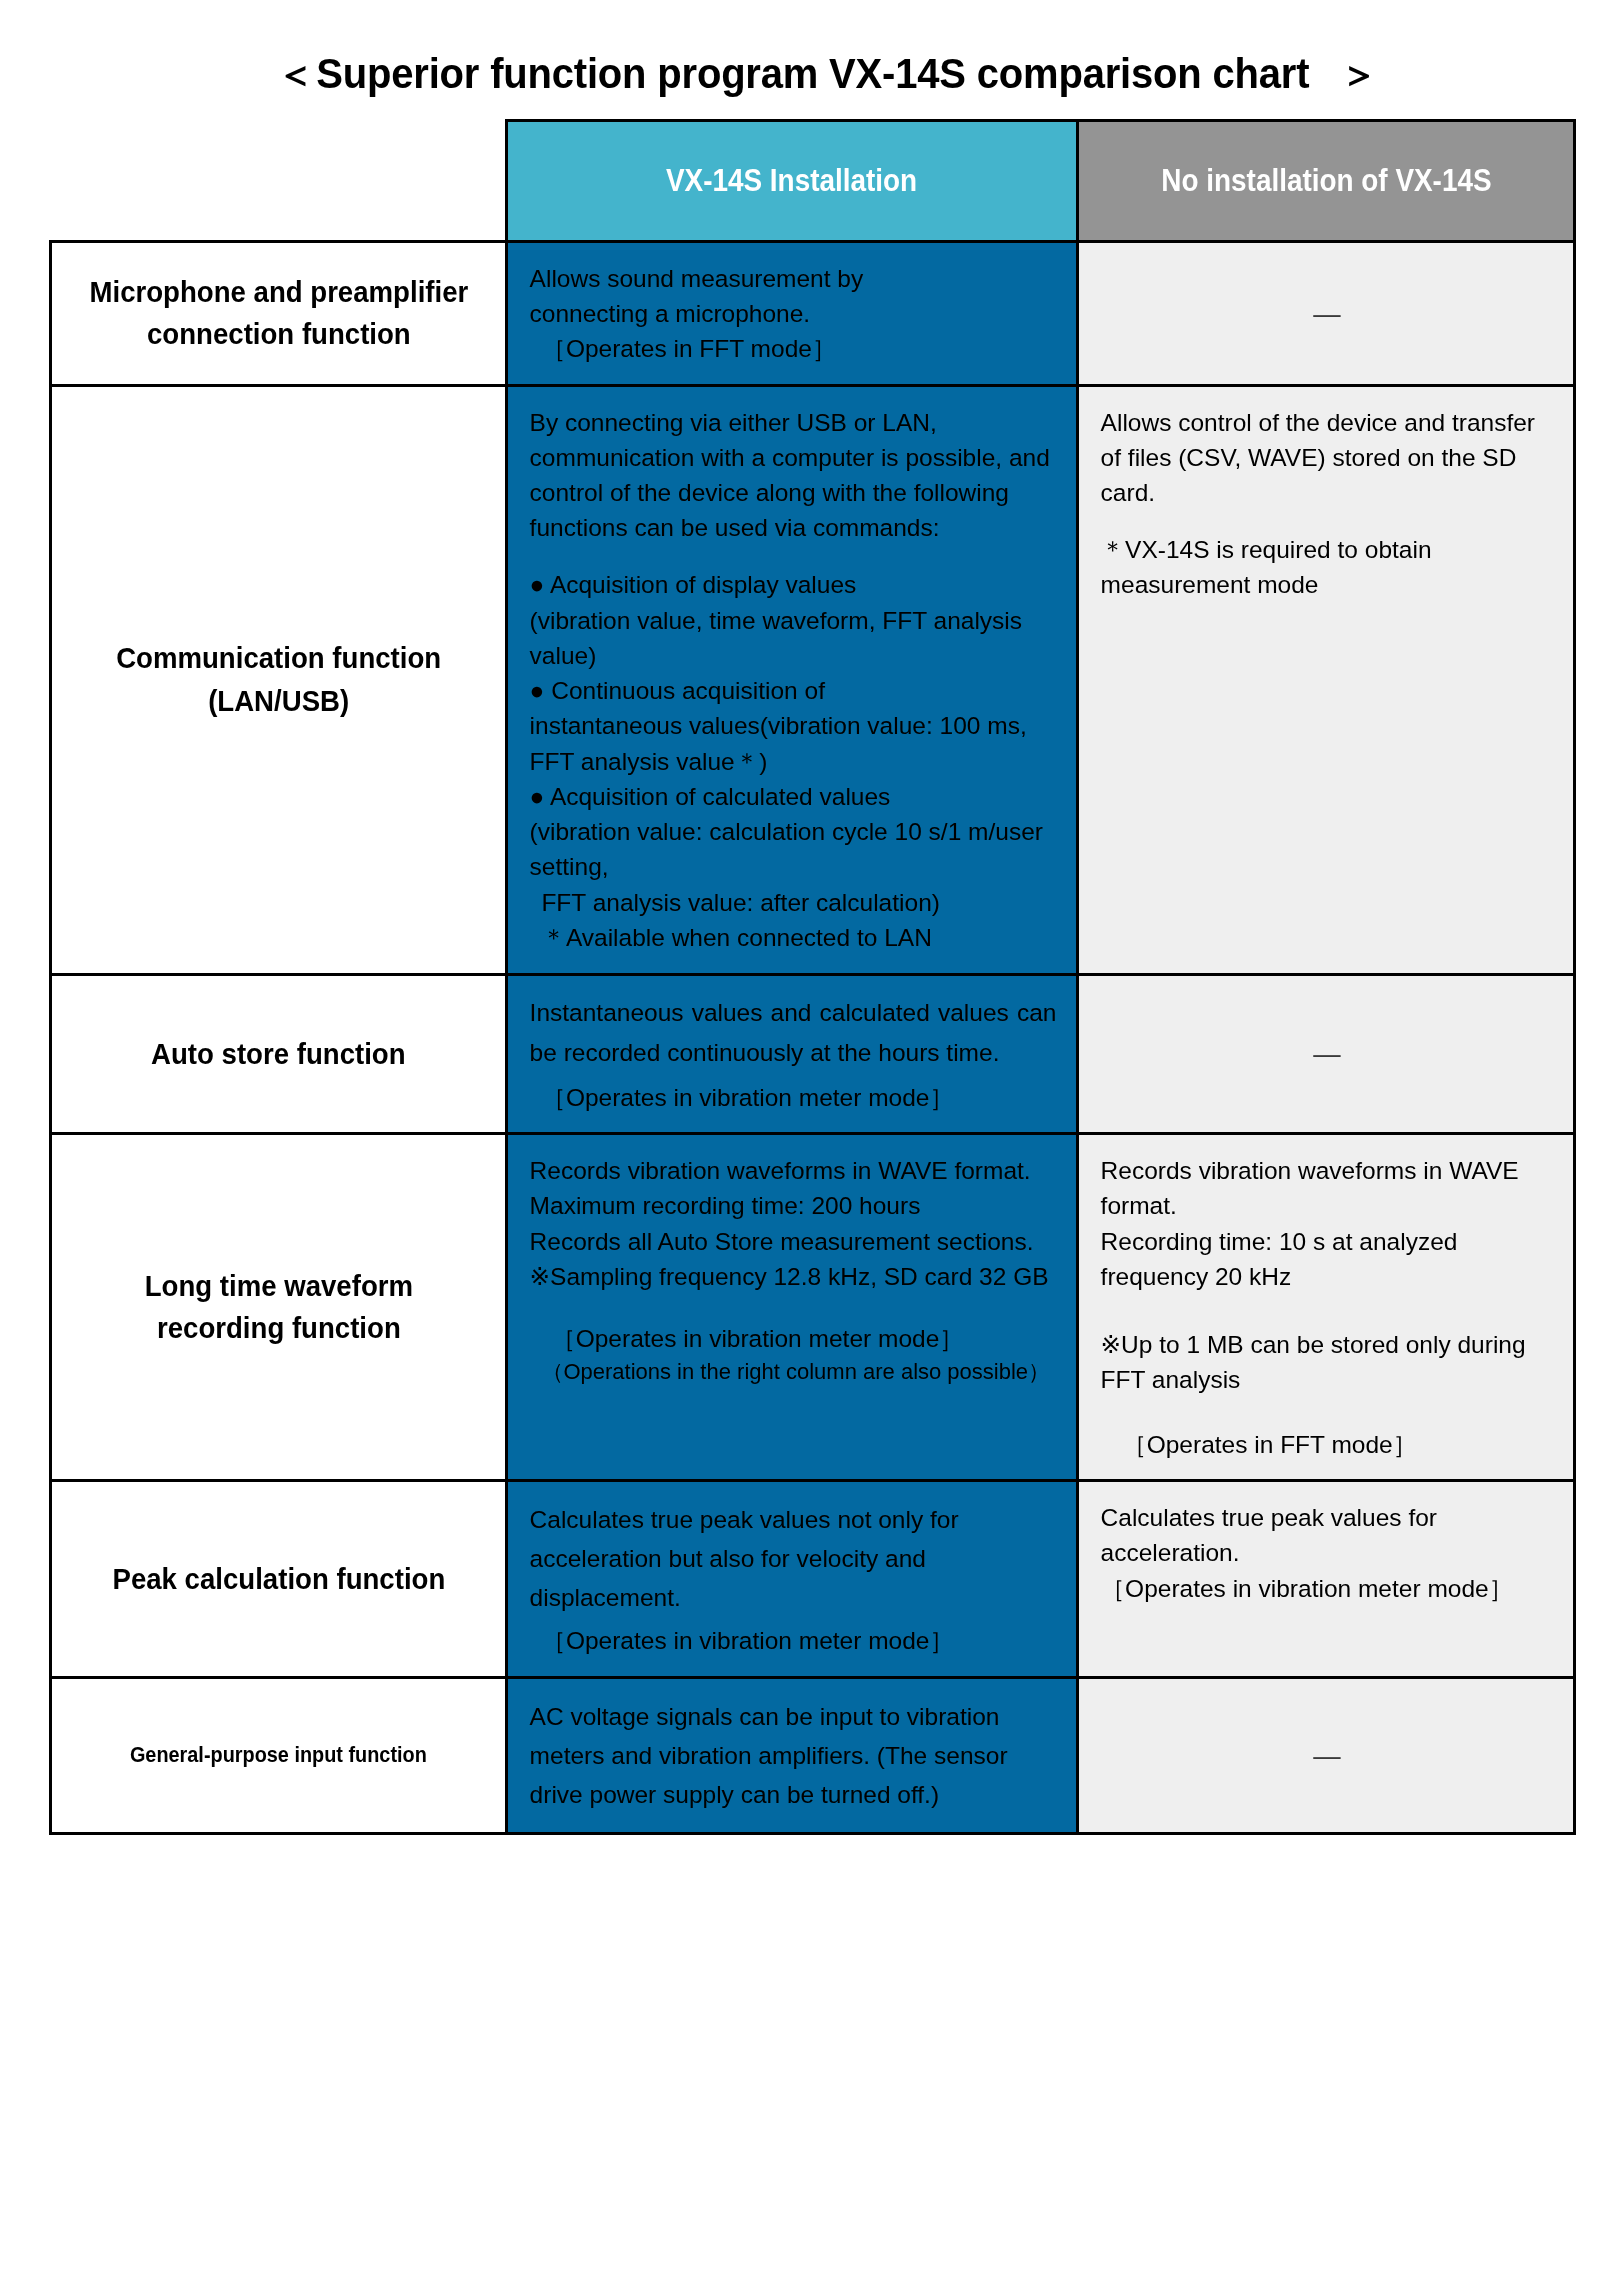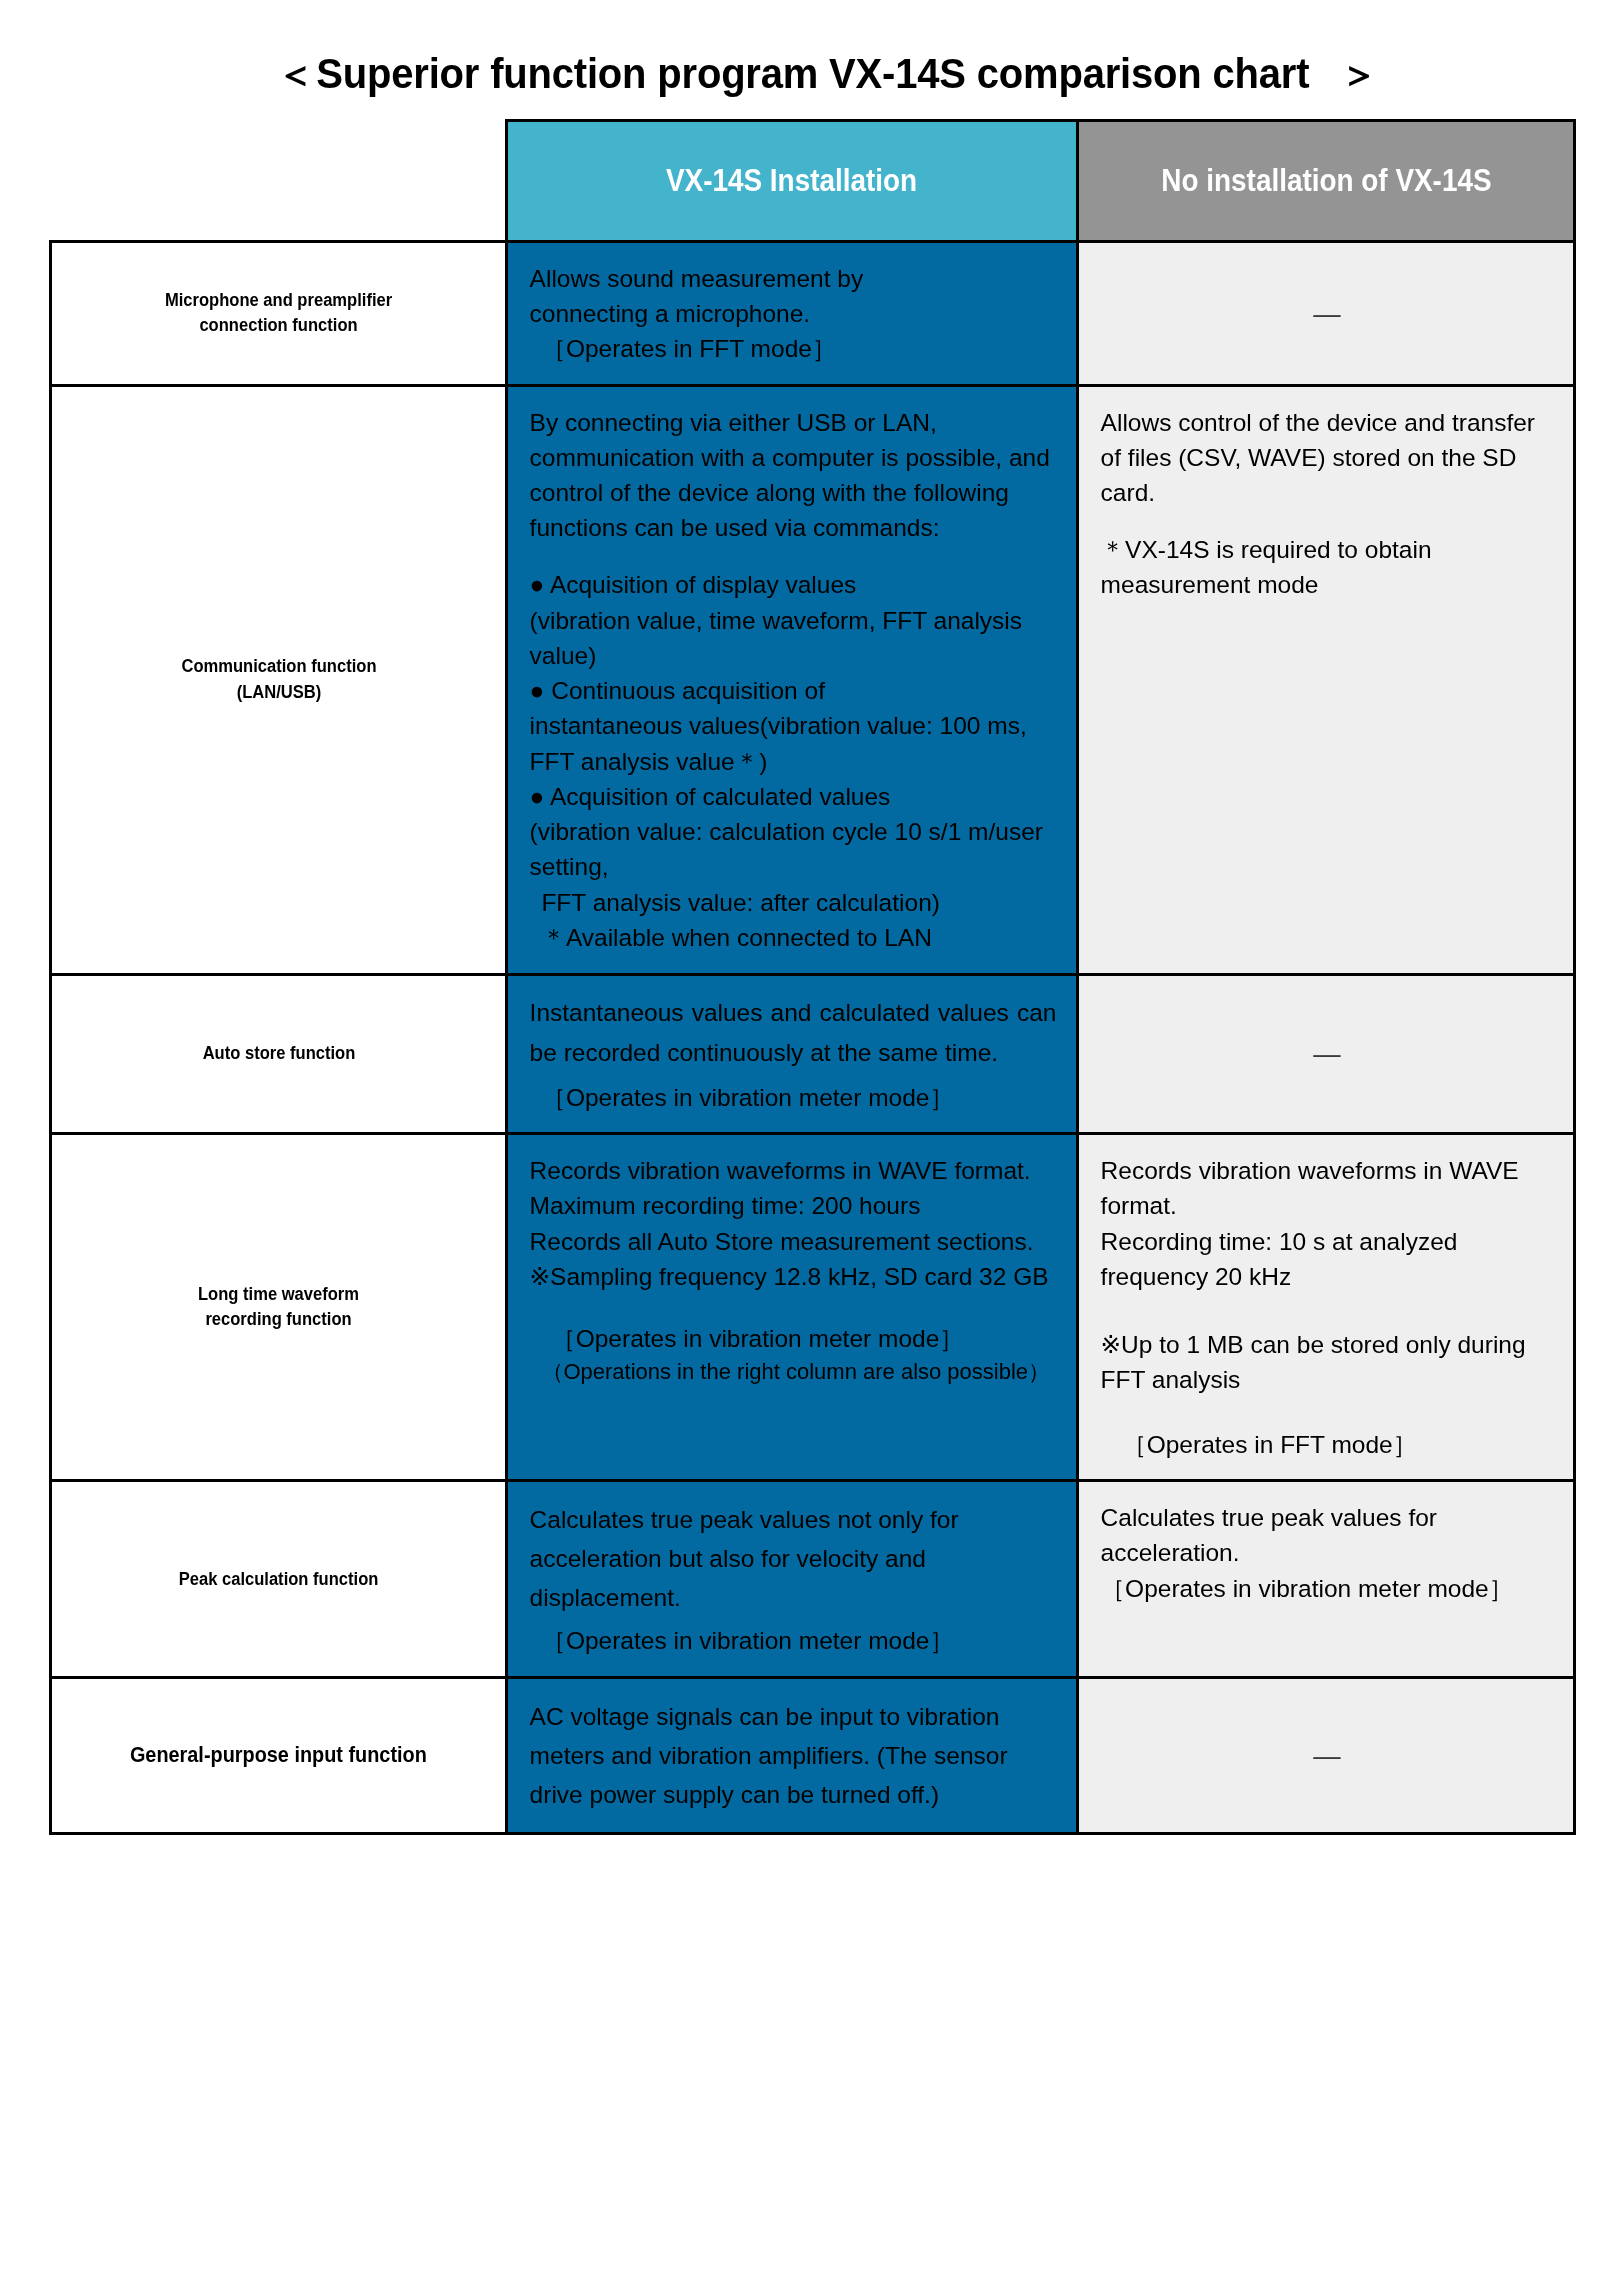--- a/index.html
+++ b/index.html
@@ -87,21 +87,21 @@
   .hdr.gray { background: #949494; }
   .hdr .hdr-label { display: inline-block; transform: scaleX(0.9); }
 
   
   td.label {
     border: 3.9px solid #000000;
     background: #ffffff;
     text-align: center;
     vertical-align: middle;
     font-weight: bold;
-    font-size: 18px;
+    font-size: 30px;
     line-height: 1.42;
     padding: 15.7px 13.7px;
     font-family: "Liberation Sans Narrow", "Liberation Sans", sans-serif;
   }
   td.label .lbl-inner { display: inline-block; transform: scaleX(0.92); }
   td.label.small { font-size: 21.6px; }
 
   td.cell {
     border: 3.9px solid #000000;
     vertical-align: top;
@@ -209,21 +209,21 @@
       </td>
     </tr>
 
     <tr>
       <td class="label">
         <span class="lbl-inner">
           <span class="ln">Auto store function</span>
         </span>
       </td>
       <td class="cell mid cond">
-        <span class="p-block justify" style="line-height:1.6">Instantaneous values and calculated values can be recorded continuously at the same time.</span>
+        <span class="p-block justify" style="line-height:1.6">Instantaneous values and calculated values can be recorded continuously at the hours time.</span>
         <span class="ln indent-sm" style="margin-top:7.8px">［Operates in vibration meter mode］</span>
       </td>
       <td class="cell right center-dash">—</td>
     </tr>
 
     <tr>
       <td class="label">
         <span class="lbl-inner">
           <span class="ln">Long time waveform</span>
           <span class="ln">recording function</span>

